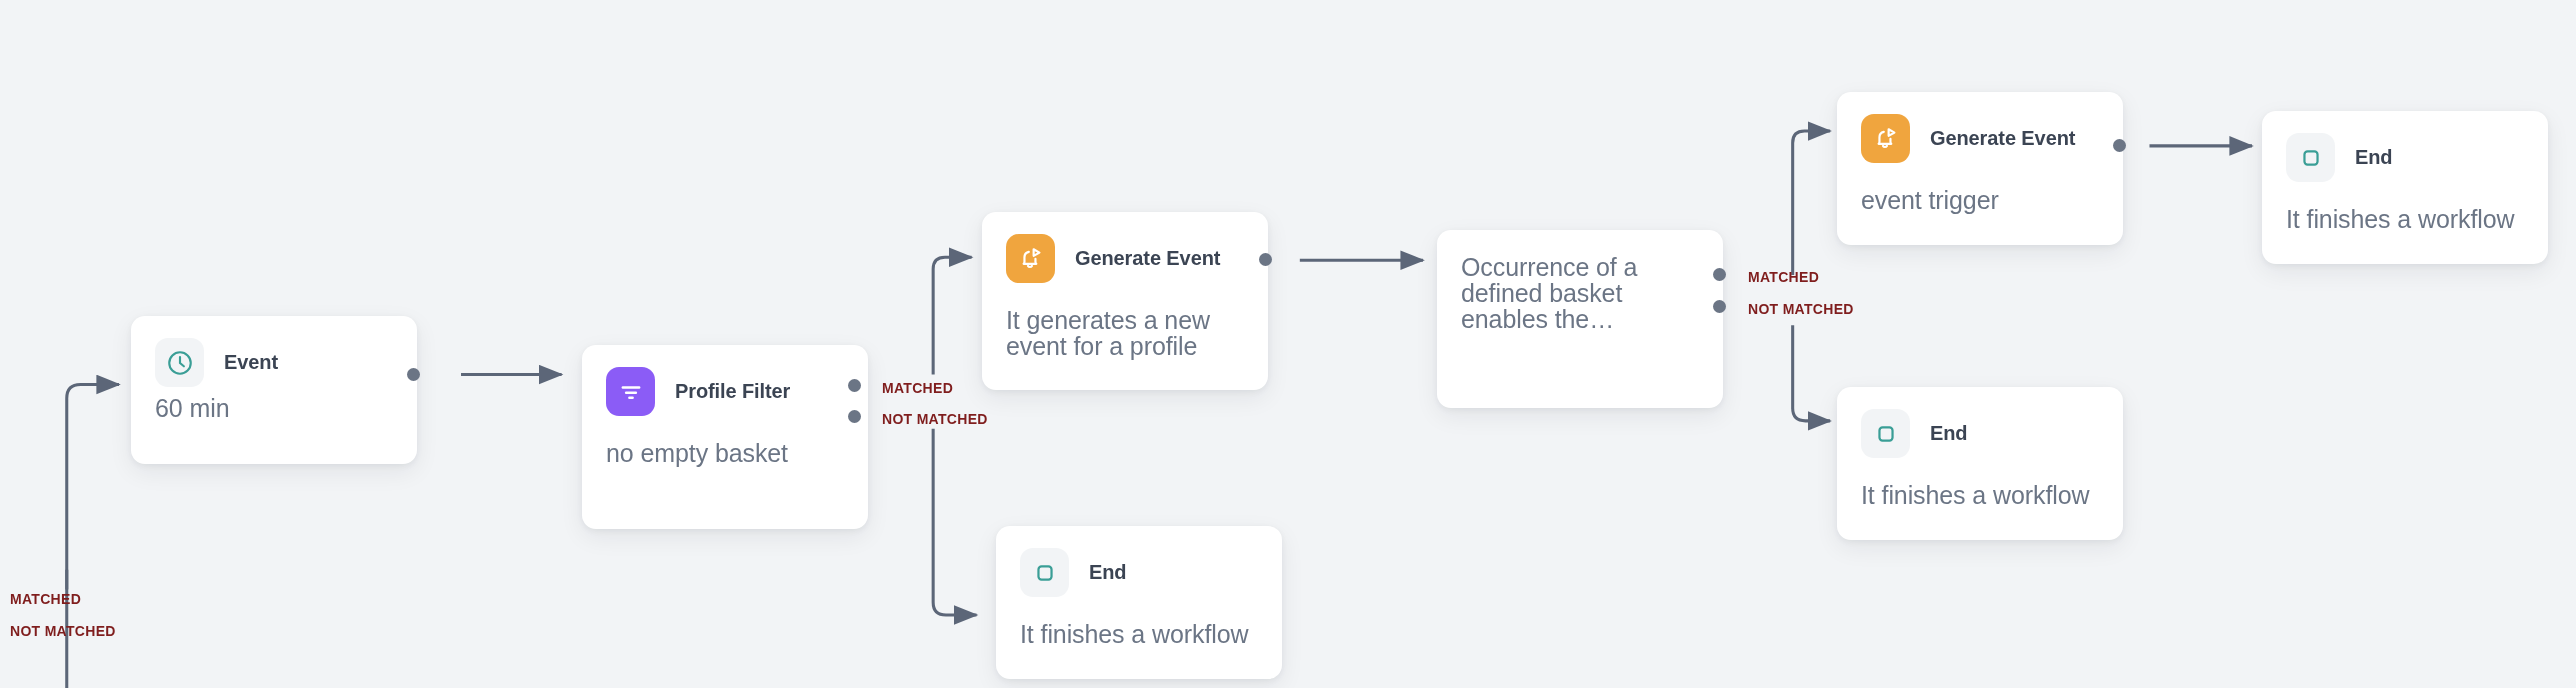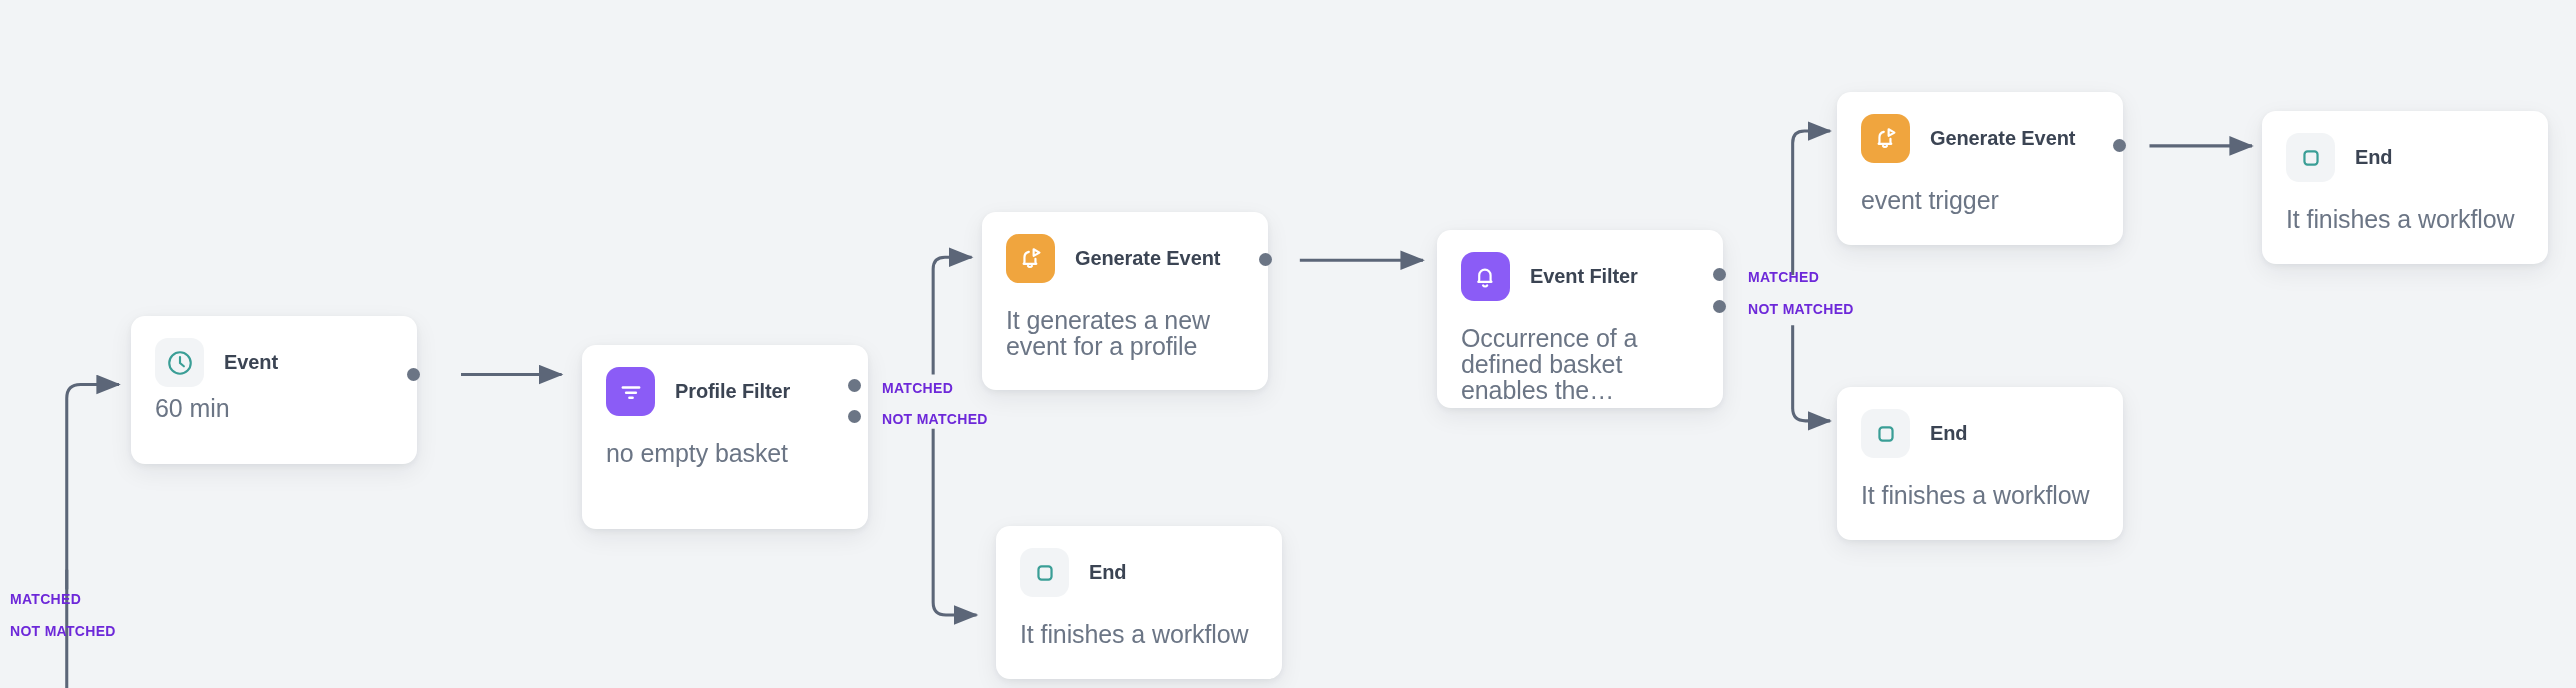--- a/index.html
+++ b/index.html
@@ -75,21 +75,21 @@
     position: absolute;
     width: 13px;
     height: 13px;
     border-radius: 50%;
     background: #6b7585;
   }
   .port-label {
     position: absolute;
     font-size: 14px;
     font-weight: bold;
-    color: #6d28d9;
+    color: #7f1d1d;
     letter-spacing: 0.3px;
     white-space: nowrap;
   }
 </style>
 </head>
 <body>
 
 <div id="canvas">
 
   <svg id="edges" viewBox="0 0 2612 698" xmlns="http://www.w3.org/2000/svg">
@@ -164,30 +164,20 @@
           <path d="M14.6 4.4 L19.4 7.1 L14.6 9.8 Z"></path>
         </svg>
       </div>
       <div class="node-title">Generate Event</div>
     </div>
     <div class="node-sub" style="margin-top:24px;">It generates a new event for a profile</div>
   </div>
   <div class="port" style="left:1259px; top:253px;"></div>
 
   <div class="node" style="left:1437px; top:230px; width:286px; height:178px;">
-    <div class="node-head">
-      <div class="node-icon icon-purple">
-        <svg width="29" height="29" viewBox="0 0 24 24" fill="none" stroke="#ffffff" stroke-width="1.8" stroke-linecap="round" stroke-linejoin="round">
-          <path d="M17 16.4 a2 2 0 0 1 -.8 -1.6 V11 a4.7 4.7 0 0 0 -9.4 0 v3.8
-                   a2 2 0 0 1 -.8 1.6 Z"></path>
-          <path d="M10 19.3 a2 2 0 0 0 3.4 0"></path>
-        </svg>
-      </div>
-      <div class="node-title">Event Filter</div>
-    </div>
     <div class="node-sub" style="margin-top:24px;">Occurrence of a defined basket enables the…</div>
   </div>
   <div class="port" style="left:1713px; top:268px;"></div>
   <div class="port-label" style="left:1748px; top:269px;">MATCHED</div>
   <div class="port" style="left:1713px; top:300px;"></div>
   <div class="port-label" style="left:1748px; top:301px;">NOT MATCHED</div>
 
   <div class="node" style="left:1837px; top:92px; width:286px; height:153px;">
     <div class="node-head">
       <div class="node-icon icon-orange">

